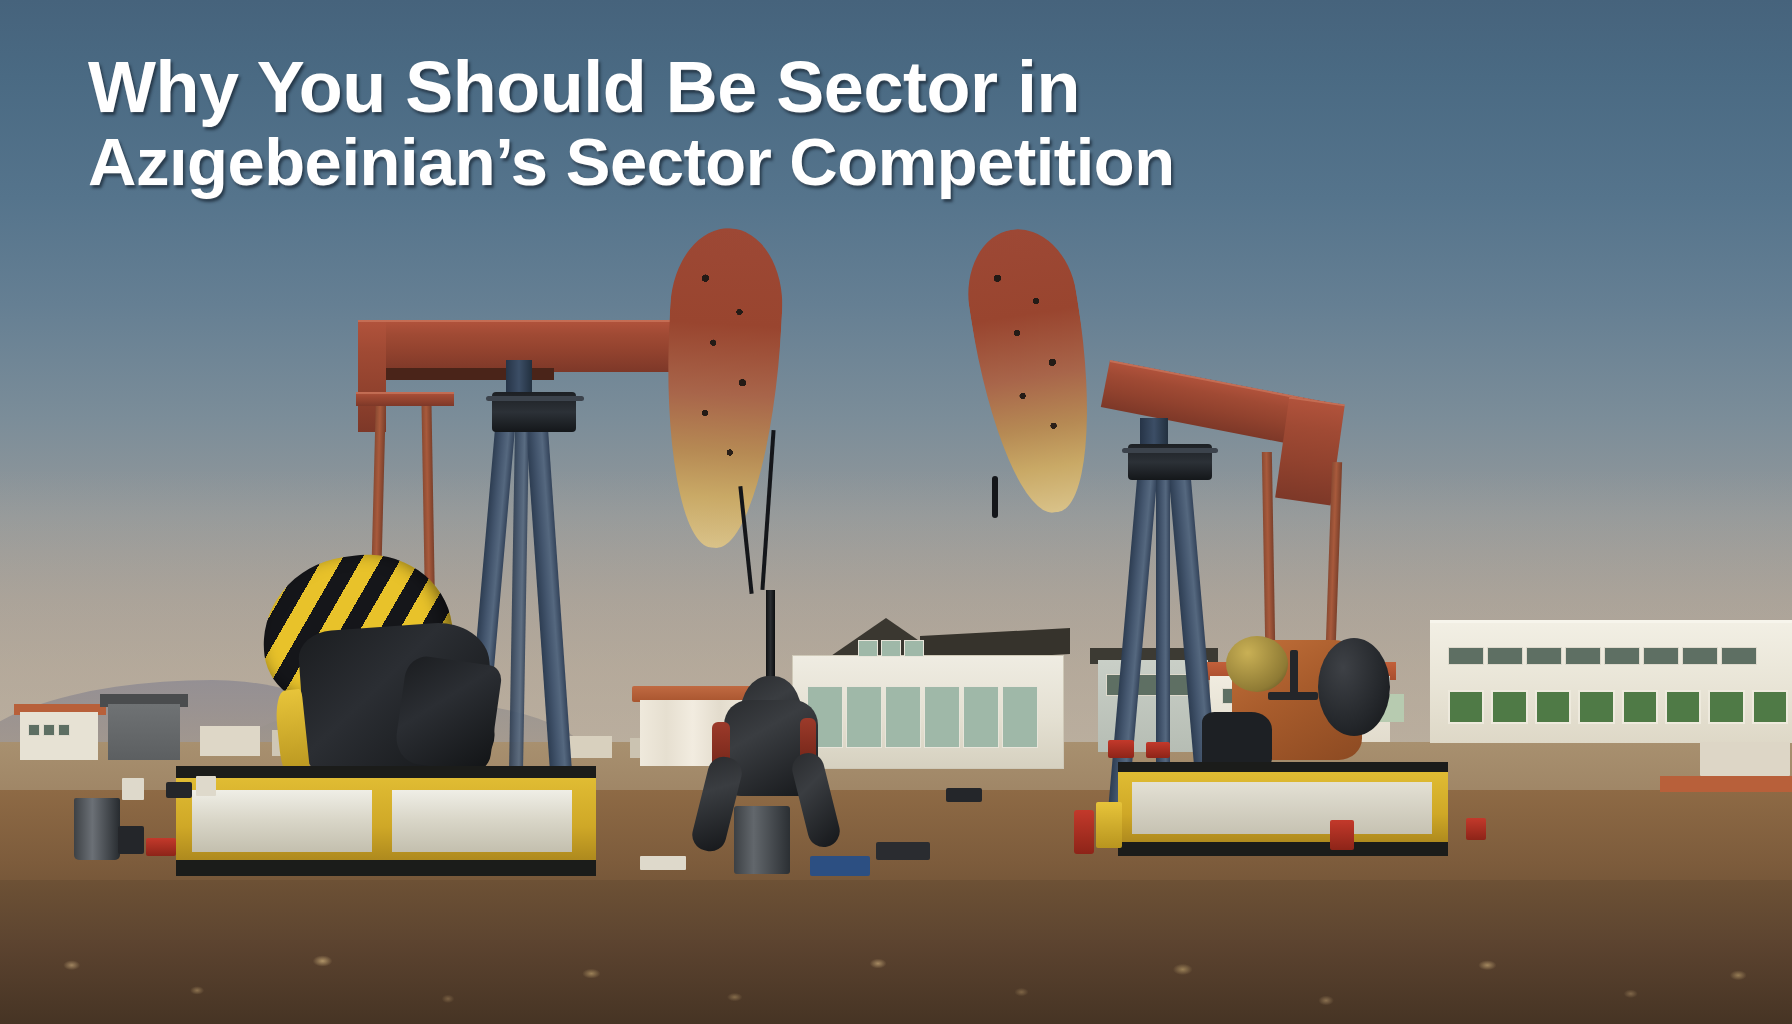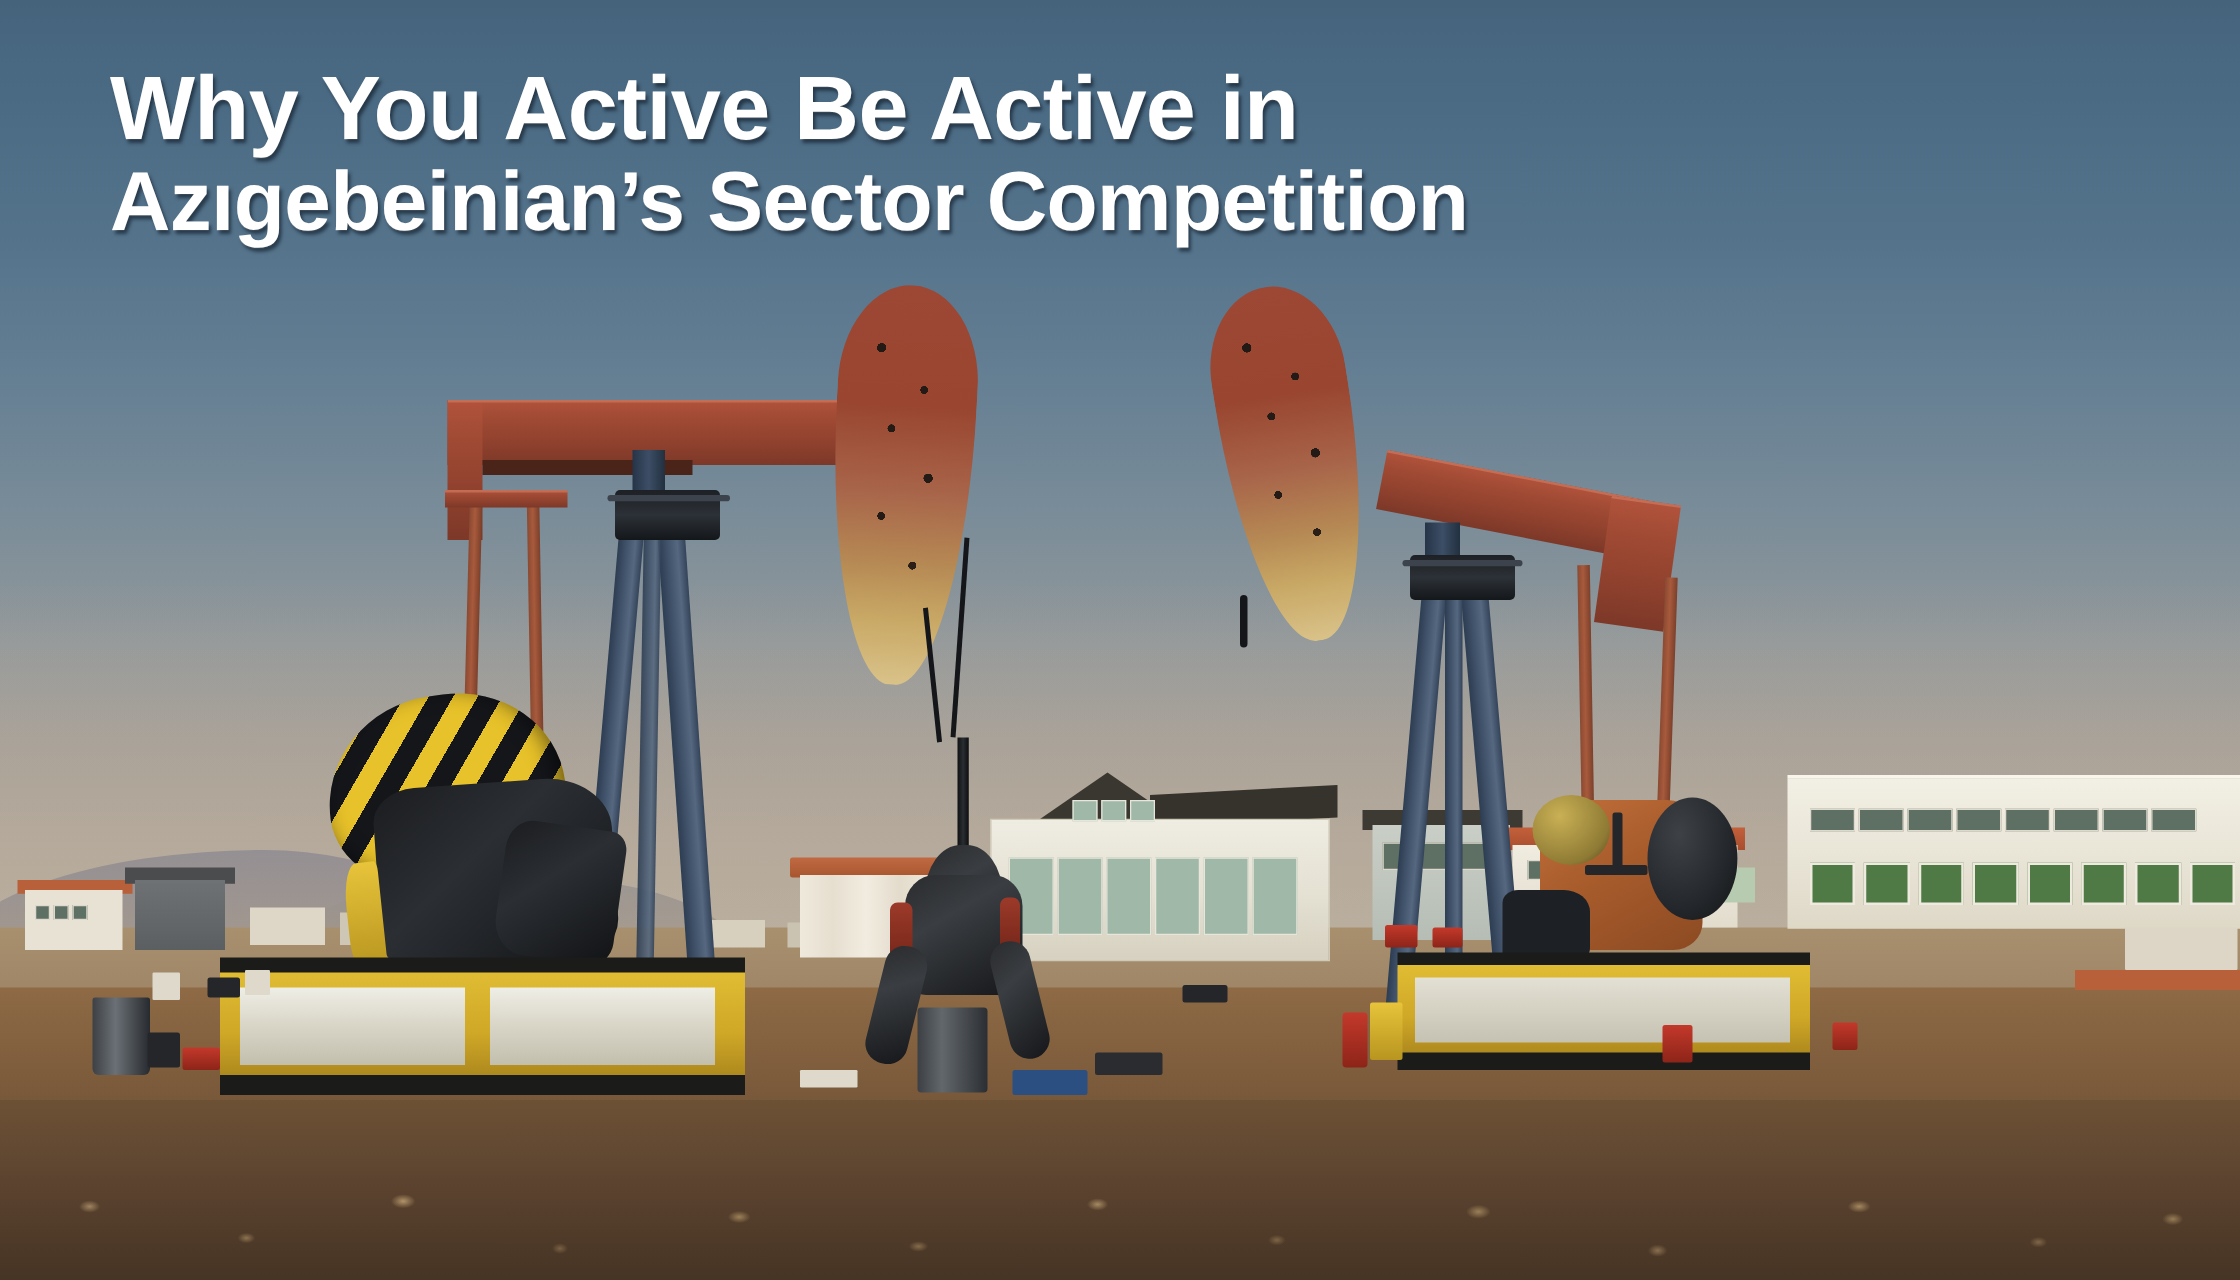--- a/index.html
+++ b/index.html
@@ -554,17 +554,17 @@
   <div class="obj obj-red" style="left:1108px;top:740px;width:26px;height:18px;"></div>
   <div class="obj obj-red" style="left:1146px;top:742px;width:24px;height:16px;"></div>
   <div class="obj obj-red" style="left:1330px;top:820px;width:24px;height:30px;"></div>
   <div class="obj obj-red" style="left:1466px;top:818px;width:20px;height:22px;"></div>
   <div class="obj obj-blue" style="left:810px;top:856px;width:60px;height:20px;"></div>
   <div class="obj obj-dark" style="left:876px;top:842px;width:54px;height:18px;background:#2a2c30;"></div>
   <div class="obj obj-white" style="left:640px;top:856px;width:46px;height:14px;"></div>
   <div class="obj obj-dark" style="left:946px;top:788px;width:36px;height:14px;"></div>
 
   <div class="title-block">
-    <div class="title-line title-line-1">Why You Active Be Active in</div>
+    <div class="title-line title-line-1">Why You Should Be Sector in</div>
     <div class="title-line title-line-2">Azıgebeinian’s Sector Competition</div>
   </div>
 
 </div>
 
 </body></html>

